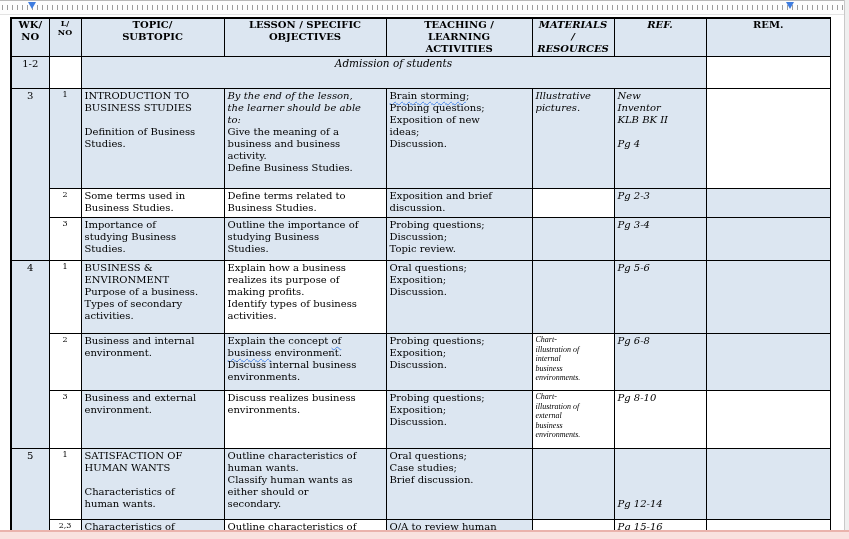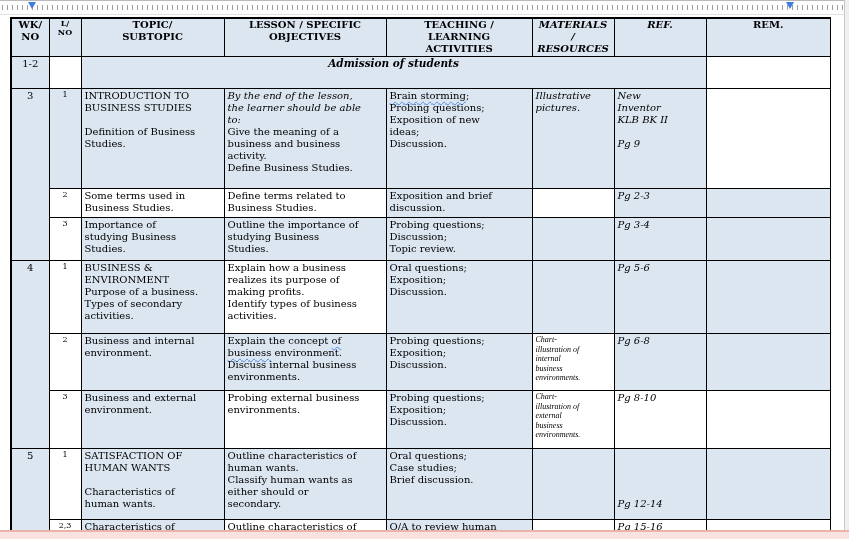--- a/index.html
+++ b/index.html
@@ -39,21 +39,21 @@
   }
   th{text-align:center;font-weight:bold;padding-top:0;}
   .c-b{background:#dce6f1;}
   .c-w{background:#ffffff;}
   .ln{white-space:nowrap;}
   .it{font-style:italic;}
   .sm{font-size:8px;line-height:9.5px;font-family:Liberation Serif, serif;}
   .wk-cell{text-align:center;font-size:10px;}
   .lno-cell{text-align:center;font-size:8px;line-height:10px;}
   .adm-cell{
-    text-align:center;font-weight:bold;font-style:italic;
+    text-align:center;font-weight:normal;font-style:italic;
     font-size:10.5px;line-height:12px;padding:0;
   }
   .hdr-sm{font-size:8px;line-height:9px;}
   .sq{
     text-decoration-line:underline;
     text-decoration-style:wavy;
     text-decoration-color:#4a86e8;
     text-decoration-thickness:1px;
     text-underline-offset:2px;
     text-align:center;
@@ -158,21 +158,21 @@
           </td>
           <td class="c-b">
             <div class="ln it">Illustrative</div>
             <div class="ln it">pictures.</div>
           </td>
           <td class="c-b">
             <div class="ln it">New</div>
             <div class="ln it">Inventor</div>
             <div class="ln it">KLB BK II</div>
             <div class="ln">&nbsp;</div>
-            <div class="ln it">Pg 9</div>
+            <div class="ln it">Pg 4</div>
           </td>
           <td class="c-w"></td>
         </tr>
         <tr style="height: 29px;">
           <td class="c-w lno-cell">2</td>
           <td class="c-w">
             <div class="ln">Some terms used in</div>
             <div class="ln">Business Studies.</div>
           </td>
           <td class="c-w">
@@ -269,21 +269,21 @@
           </td>
           <td class="c-b"></td>
         </tr>
         <tr style="height: 58px;">
           <td class="c-w lno-cell">3</td>
           <td class="c-b">
             <div class="ln">Business and external</div>
             <div class="ln">environment.</div>
           </td>
           <td class="c-w">
-            <div class="ln">Probing external business</div>
+            <div class="ln">Discuss realizes business</div>
             <div class="ln">environments.</div>
           </td>
           <td class="c-b">
             <div class="ln">Probing questions;</div>
             <div class="ln">Exposition;</div>
             <div class="ln">Discussion.</div>
           </td>
           <td class="c-w">
             <div class="ln it sm">Chart-</div>
             <div class="ln it sm">illustration of</div>

